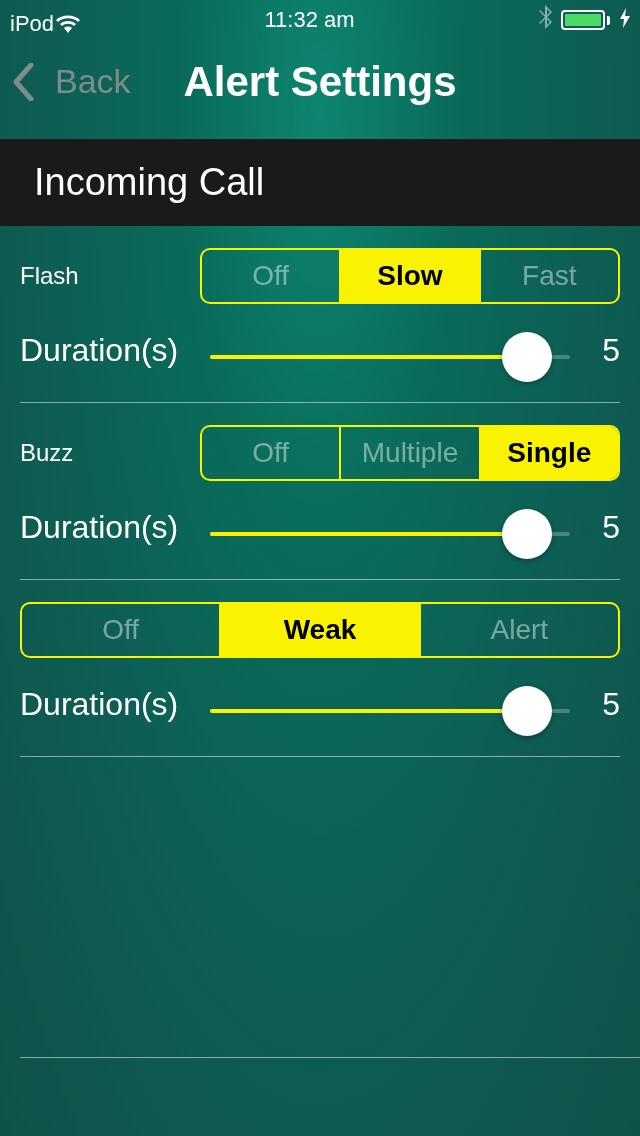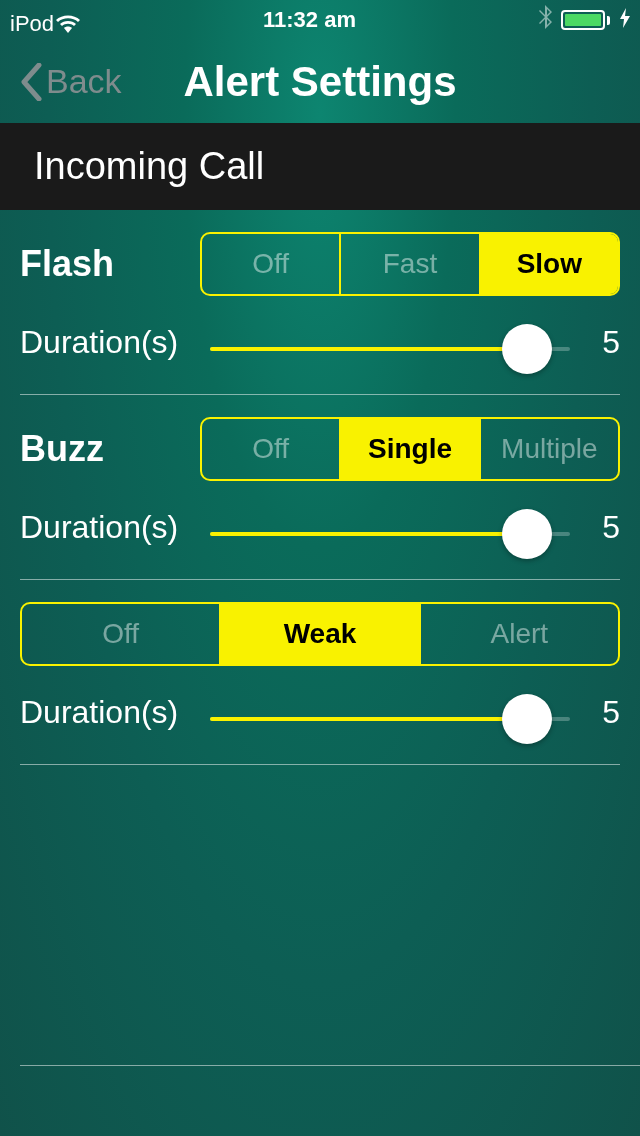--- a/index.html
+++ b/index.html
@@ -74,71 +74,72 @@
     
     .nav-bar {
       height: 83px;
       display: flex;
       align-items: center;
       justify-content: center;
       position: relative;
     }
     .back-btn {
       position: absolute;
-      left: 20px;
-      display: flex;
-      align-items: center;
-      gap: 4px;
+      left: 12px;
+      display: flex;
+      align-items: center;
+      gap: 21px;
       font-size: 34px;
       color: #7f8c8d;
       cursor: pointer;
     }
     .back-chevron svg { display: block; }
     .nav-title {
       font-size: 42px;
       font-weight: bold;
       color: #fff;
     }
 
     
     .section-header {
       background: #1a1a1a;
       padding: 22px 34px;
       font-size: 38px;
       color: #fff;
       font-weight: 400;
+      margin-top: 16px;
     }
 
     
     .settings {
       padding: 0 20px;
     }
     .setting-block {
       padding-top: 22px;
       padding-bottom: 20px;
       border-bottom: 1px solid rgba(255,255,255,0.5);
     }
     .row {
       display: flex;
       align-items: center;
       margin-bottom: 28px;
     }
     .row-label {
       width: 180px;
-      font-size: 36px;
-      color: #fff;
-      font-weight: 700;
+      font-size: 24px;
+      color: #fff;
+      font-weight: 400;
     }
     .segmented {
       flex: 1;
       display: flex;
       border: 2px solid #f9f200;
       border-radius: 10px;
       overflow: hidden;
-      height: 64px;
+      height: 56px;
     }
     .segment {
       flex: 1;
       display: flex;
       align-items: center;
       justify-content: center;
       font-size: 28px;
       color: rgba(255,255,255,0.45);
       cursor: pointer;
       border-right: 2px solid #f9f200;
@@ -215,21 +216,21 @@
 
 <div class="status-bar">
   <div class="status-left">
     <span>iPod</span>
     <span class="wifi-icon">
       <svg width="24" height="18" viewBox="0 0 24 18">
         <path d="M12 18 L8 13 C10 11 14 11 16 13 Z M4 9 C8 5 16 5 20 9 L18 11 C15 8 9 8 6 11 Z M0 5 C6 -1 18 -1 24 5 L22 7 C17 2 7 2 2 7 Z" fill="#fff"></path>
       </svg>
     </span>
   </div>
-  <div style="font-weight:700">11:32 am</div>
+  <div style="font-weight:400">11:32 am</div>
   <div class="status-right">
     <span class="bt-icon">
       <svg width="14" height="24" viewBox="0 0 14 24">
         <path d="M6 0 L6 10 L1 5 L0 6 L6 12 L0 18 L1 19 L6 14 L6 24 L13 17 L8 12 L13 7 Z M8 4 L11 7 L8 10 Z M8 14 L11 17 L8 20 Z" fill="#fff"></path>
       </svg>
     </span>
     <div class="battery">
       <div class="battery-body">
           <div class="battery-fill"></div>
         </div>
@@ -257,41 +258,41 @@
 
 <div class="section-header">Incoming Call</div>
 
 <div class="settings" id="settings-container">
 
 <div class="setting-block">
       <div class="row">
         <div class="row-label">Flash</div>
         <div class="segmented">
           <div class="segment">Off</div>
+          <div class="segment selected">Slow</div>
           <div class="segment">Fast</div>
-          <div class="segment selected">Slow</div>
         </div>
       </div>
       <div class="duration-row">
         <div class="duration-label">Duration(s)</div>
         <div class="slider-container">
           <div class="slider-track"></div>
           <div class="slider-fill" style="width: 88%;"></div>
           <div class="slider-thumb" style="left: 88%;"></div>
         </div>
         <div class="duration-value">5</div>
       </div>
     </div>
     <div class="setting-block">
       <div class="row">
         <div class="row-label">Buzz</div>
         <div class="segmented">
           <div class="segment">Off</div>
+          <div class="segment">Multiple</div>
           <div class="segment selected">Single</div>
-          <div class="segment">Multiple</div>
         </div>
       </div>
       <div class="duration-row">
         <div class="duration-label">Duration(s)</div>
         <div class="slider-container">
           <div class="slider-track"></div>
           <div class="slider-fill" style="width: 88%;"></div>
           <div class="slider-thumb" style="left: 88%;"></div>
         </div>
         <div class="duration-value">5</div>

